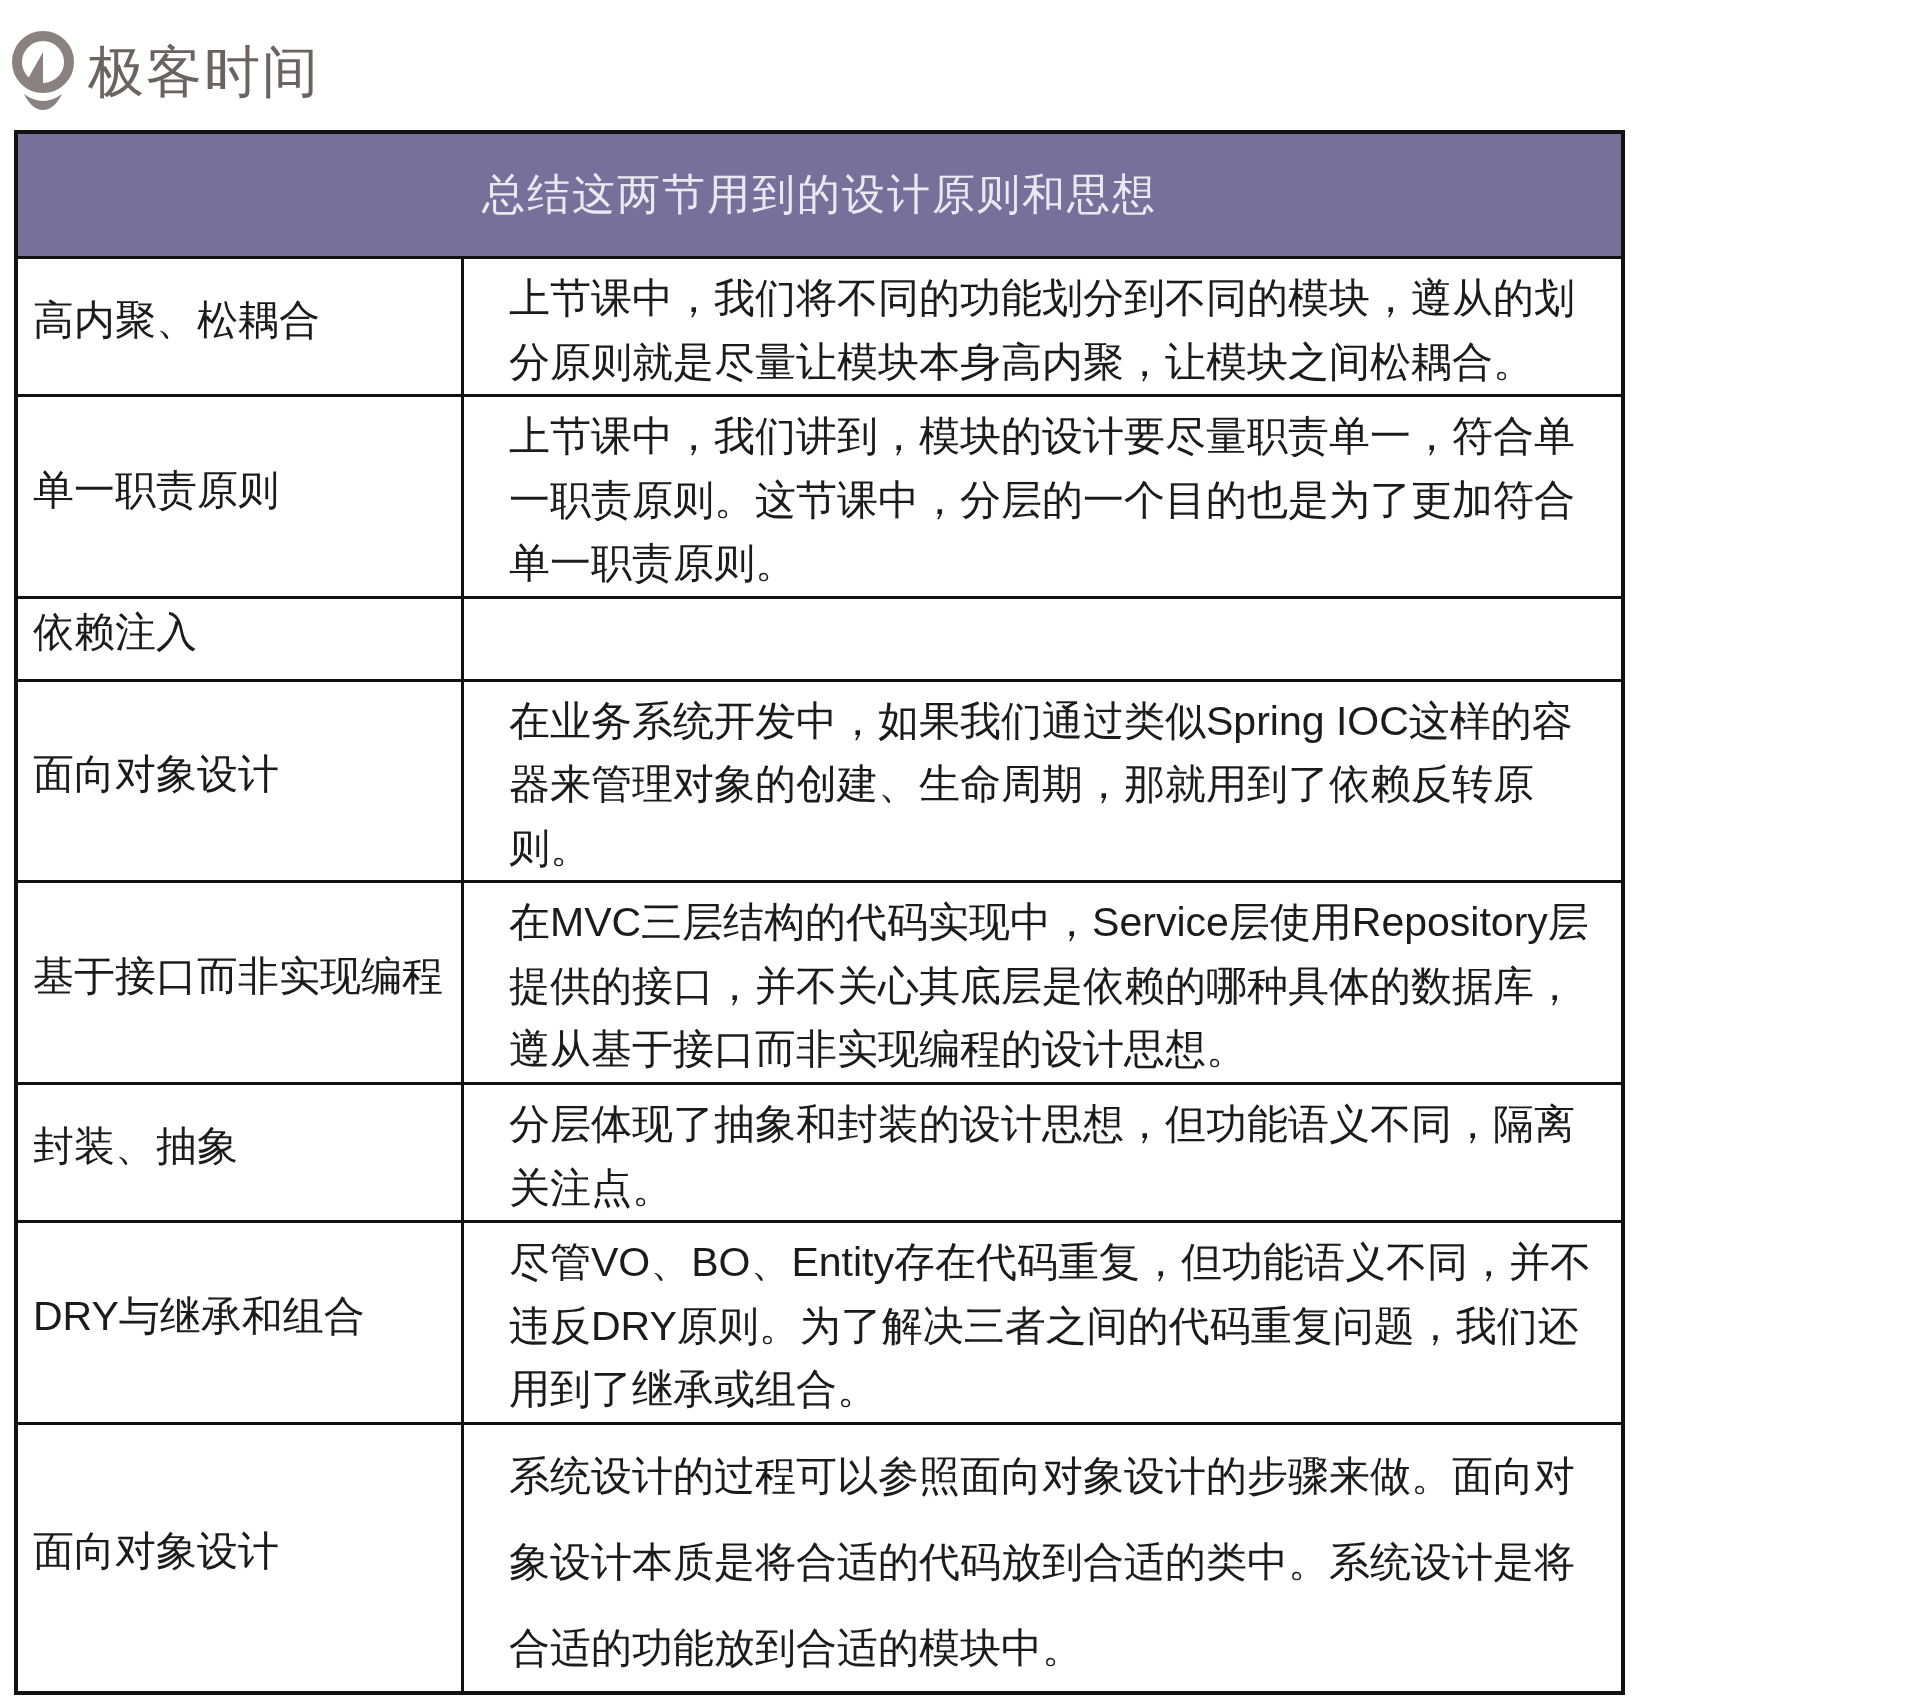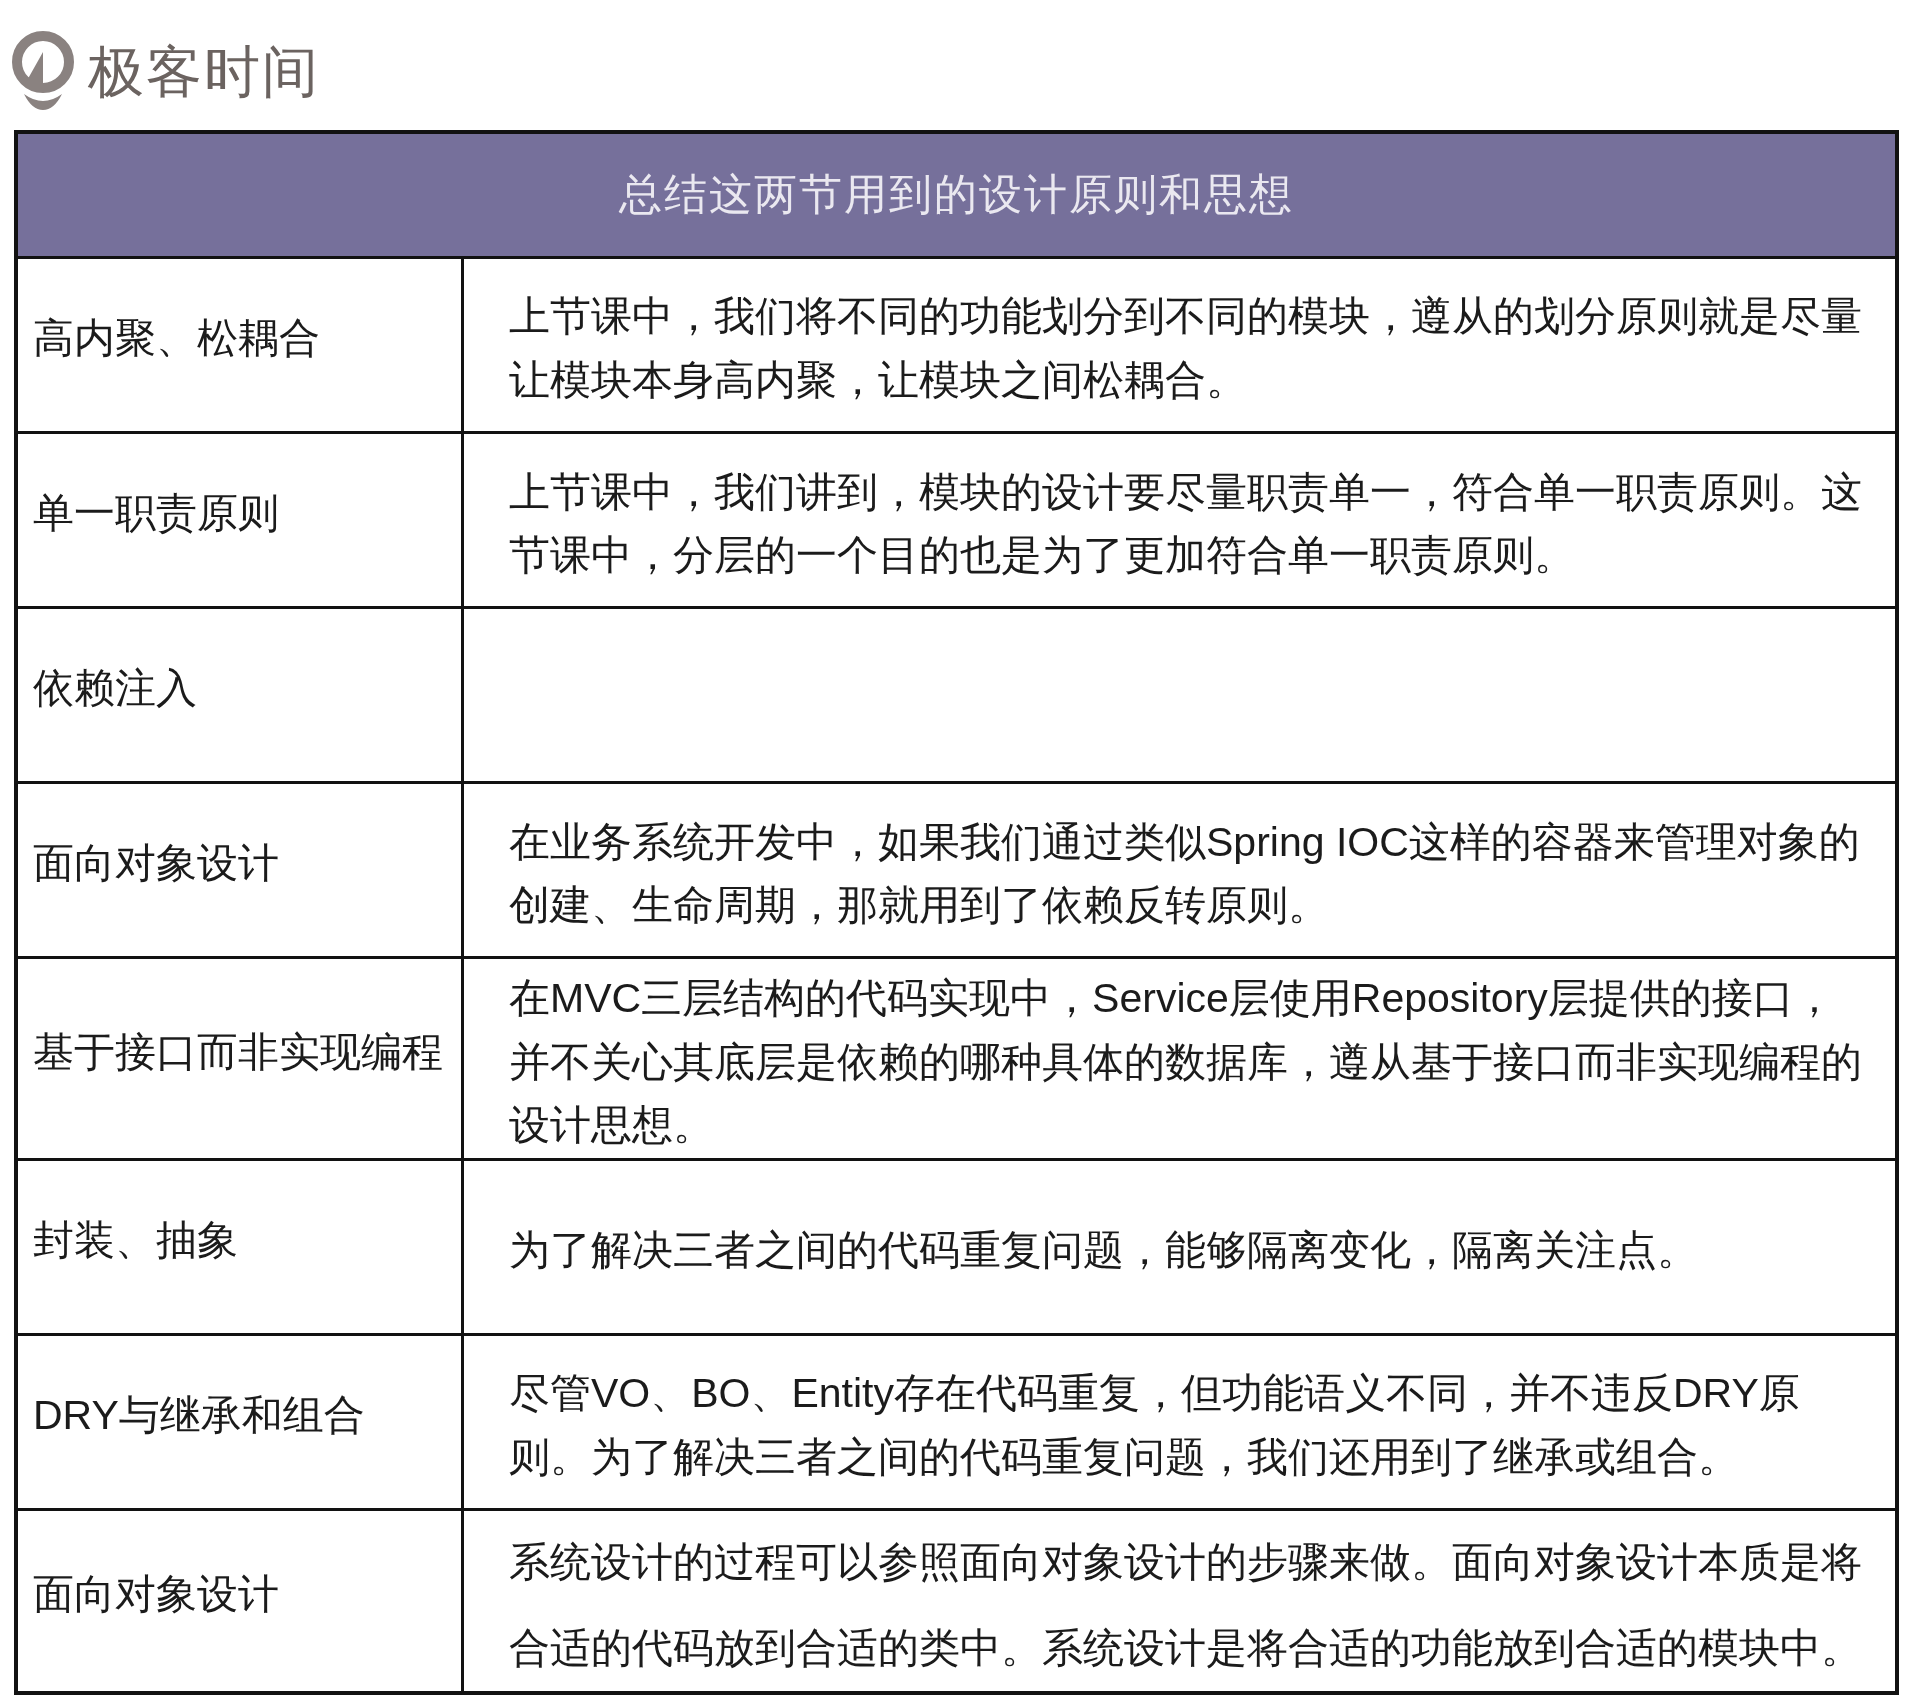--- a/index.html
+++ b/index.html
@@ -14,21 +14,21 @@
   html,body{width:1913px;height:1703px;background:#ffffff;overflow:hidden;}
   body{font-family:"Liberation Sans","DejaVu Sans",sans-serif;color:var(--body-text);}
 
   .logo-bar{height:130px;padding:26px 0 0 12px;display:flex;align-items:flex-start;}
   .logo-mark{width:62px;height:92px;flex:0 0 auto;}
   .logo-text{font-size:56px;line-height:92px;margin-left:14px;color:var(--logo-text);
              font-weight:500;letter-spacing:2px;}
 
   .summary-table{
     margin:0 14px;
-    width:1885px;
+    width:1611px;
     height:1565px;
     border:4px solid var(--border);
     display:flex;
     flex-direction:column;
     background:#ffffff;
   }
   .table-header{
     height:122px;
     flex:0 0 auto;
     background:var(--header-bg);
@@ -94,21 +94,21 @@
   <div class="table-row">
     <div class="cell-term">面向对象设计</div>
     <div class="cell-desc">在业务系统开发中，如果我们通过类似Spring IOC这样的容器来管理对象的创建、生命周期，那就用到了依赖反转原则。</div>
   </div>
   <div class="table-row">
     <div class="cell-term">基于接口而非实现编程</div>
     <div class="cell-desc">在MVC三层结构的代码实现中，Service层使用Repository层提供的接口，并不关心其底层是依赖的哪种具体的数据库，遵从基于接口而非实现编程的设计思想。</div>
   </div>
   <div class="table-row">
     <div class="cell-term">封装、抽象</div>
-    <div class="cell-desc">为了解决三者之间的代码重复问题，能够隔离变化，隔离关注点。</div>
+    <div class="cell-desc">分层体现了抽象和封装的设计思想，但功能语义不同，隔离关注点。</div>
   </div>
   <div class="table-row">
     <div class="cell-term">DRY与继承和组合</div>
     <div class="cell-desc">尽管VO、BO、Entity存在代码重复，但功能语义不同，并不违反DRY原则。为了解决三者之间的代码重复问题，我们还用到了继承或组合。</div>
   </div>
   <div class="table-row">
     <div class="cell-term">面向对象设计</div>
     <div class="cell-desc">系统设计的过程可以参照面向对象设计的步骤来做。面向对象设计本质是将合适的代码放到合适的类中。系统设计是将合适的功能放到合适的模块中。</div>
   </div>
 </div>

